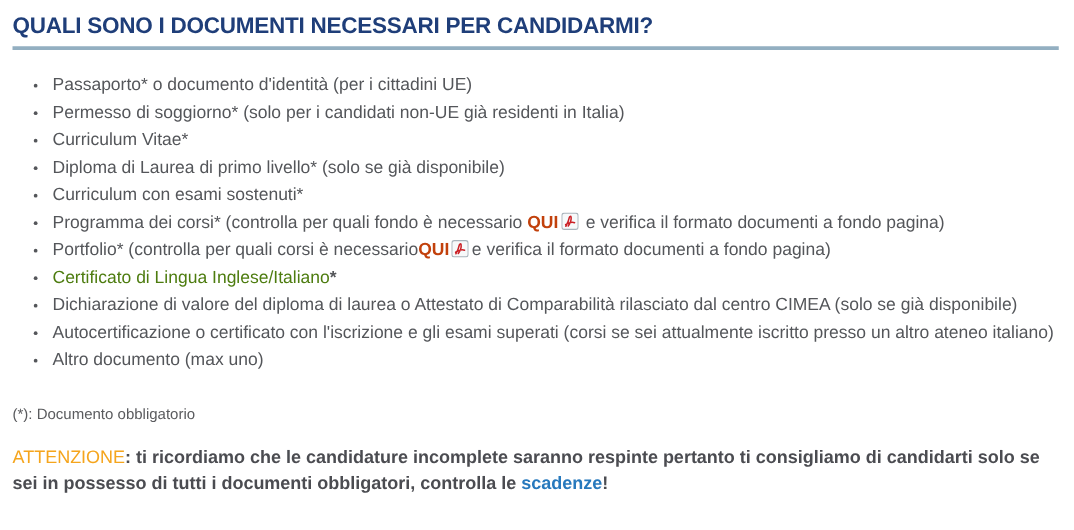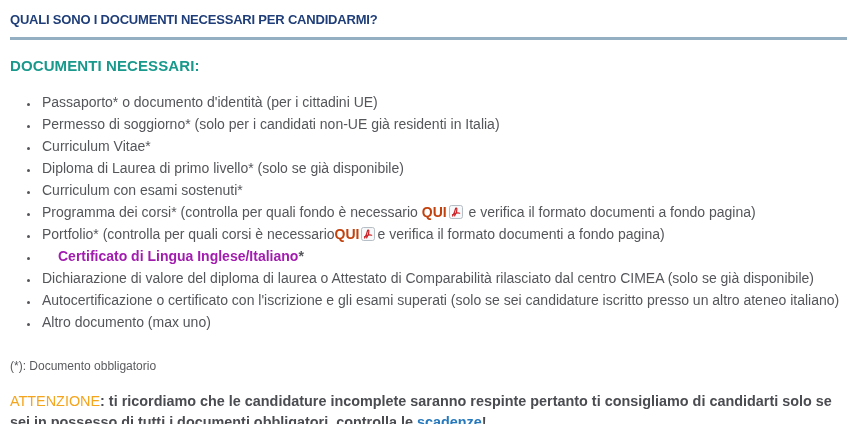--- a/index.html
+++ b/index.html
@@ -7,21 +7,21 @@
   body {
     width: 859px; height: 424px; overflow: hidden;
     background: #ffffff;
     font-family: "Liberation Sans", "DejaVu Sans", sans-serif;
     color: #54565a;
   }
   .page { padding: 7px 10px 0 10px; }
 
   .page-title {
     margin: 2px 0 0 0;
-    font-size: 13px; line-height: 22px;
+    font-size: 18px; line-height: 22px;
     font-weight: 700; letter-spacing: -0.2px;
     color: #1f3e79;
   }
   .title-divider {
     border: none; height: 3px; margin: 6px 0 0 0;
     background: #93afc1; width: 837px;
   }
   .section-heading {
     margin: 17px 0 0 0;
     font-size: 15px; line-height: 18px;
@@ -31,21 +31,21 @@
 
   .doc-list {
     margin: 16px 0 0 0; padding: 0 0 0 30px;
     font-size: 14px; line-height: 22px;
   }
   .doc-list li { padding-left: 2px; }
   .doc-list li::marker { color: #54565a; font-size: 11px; }
 
   a { text-decoration: none; cursor: pointer; }
   .qui-link { color: #c2410c; font-weight: 700; }
-  .lang-link { color: #a21caf; font-weight: 700; margin-left: 16px; }
+  .lang-link { color: #4d7c0f; font-weight: 400; }
   .star { color: #54565a; font-weight: 700; }
 
   .pdf-ico { vertical-align: -2px; margin: 0 2px; }
 
   .footnote {
     margin: 26px 0 18px 0;
     font-size: 12px; line-height: 14px;
     color: #5a5b5e;
   }
 
@@ -59,21 +59,20 @@
 </style>
 </head>
 <body>
 
 <div class="page">
 
   <h1 class="page-title">QUALI SONO I DOCUMENTI NECESSARI PER CANDIDARMI?</h1>
 
   <hr class="title-divider">
 
-  <h2 class="section-heading">DOCUMENTI NECESSARI:</h2>
 
   <ul class="doc-list">
     <li><span>Passaporto* o documento d'identità (per i cittadini UE)</span></li>
     <li><span>Permesso di soggiorno* (solo per i candidati non-UE già residenti in Italia)</span></li>
     <li><span>Curriculum Vitae*</span></li>
     <li><span>Diploma di Laurea di primo livello* (solo se già disponibile)</span></li>
     <li><span>Curriculum con esami sostenuti*</span></li>
 
     <li><span>Programma dei corsi* (controlla per quali fondo è necessario </span><a class="qui-link">QUI</a><svg class="pdf-ico" width="14" height="14" viewBox="0 0 16 16">
           <rect x="0.6" y="0.6" width="14.8" height="14.8" rx="2.2" fill="#f7f9fa" stroke="#a9b4bc" stroke-width="1"></rect>
@@ -81,21 +80,21 @@
         </svg><span> e verifica il formato documenti a fondo pagina)</span></li>
 
     <li><span>Portfolio* (controlla per quali corsi è necessario</span><a class="qui-link">QUI</a><svg class="pdf-ico" width="14" height="14" viewBox="0 0 16 16">
           <rect x="0.6" y="0.6" width="14.8" height="14.8" rx="2.2" fill="#f7f9fa" stroke="#a9b4bc" stroke-width="1"></rect>
           <path d="M4.2 12.6 C5.8 9.6 7.0 6.8 7.4 4.4 C7.55 3.4 8.8 3.2 9.0 4.3 C9.3 6.5 8.2 10 6.4 12.4 M4.0 11.2 C7.0 9.2 10.6 8.6 12.2 9.4" fill="none" stroke="#cb2026" stroke-width="1.4" stroke-linecap="round"></path>
         </svg><span>e verifica il formato documenti a fondo pagina)</span></li>
 
     <li><a class="lang-link">Certificato di Lingua Inglese/Italiano</a><span class="star">*</span></li>
 
     <li><span>Dichiarazione di valore del diploma di laurea o Attestato di Comparabilità rilasciato dal centro CIMEA (solo se già disponibile)</span></li>
-    <li><span>Autocertificazione o certificato con l'iscrizione e gli esami superati (solo se sei candidature iscritto presso un altro ateneo italiano)</span></li>
+    <li><span>Autocertificazione o certificato con l'iscrizione e gli esami superati (corsi se sei attualmente iscritto presso un altro ateneo italiano)</span></li>
     <li><span>Altro documento (max uno)</span></li>
   </ul>
 
   <p class="footnote">(*): Documento obbligatorio</p>
 
   <p class="warning"><span class="warning-label">ATTENZIONE</span><span>: ti ricordiamo che le candidature incomplete saranno respinte pertanto ti consigliamo di candidarti solo se sei in possesso di tutti i documenti obbligatori, controlla le </span><a class="scadenze-link">scadenze</a><span>!</span></p>
 
 </div>
 
 </body></html>

